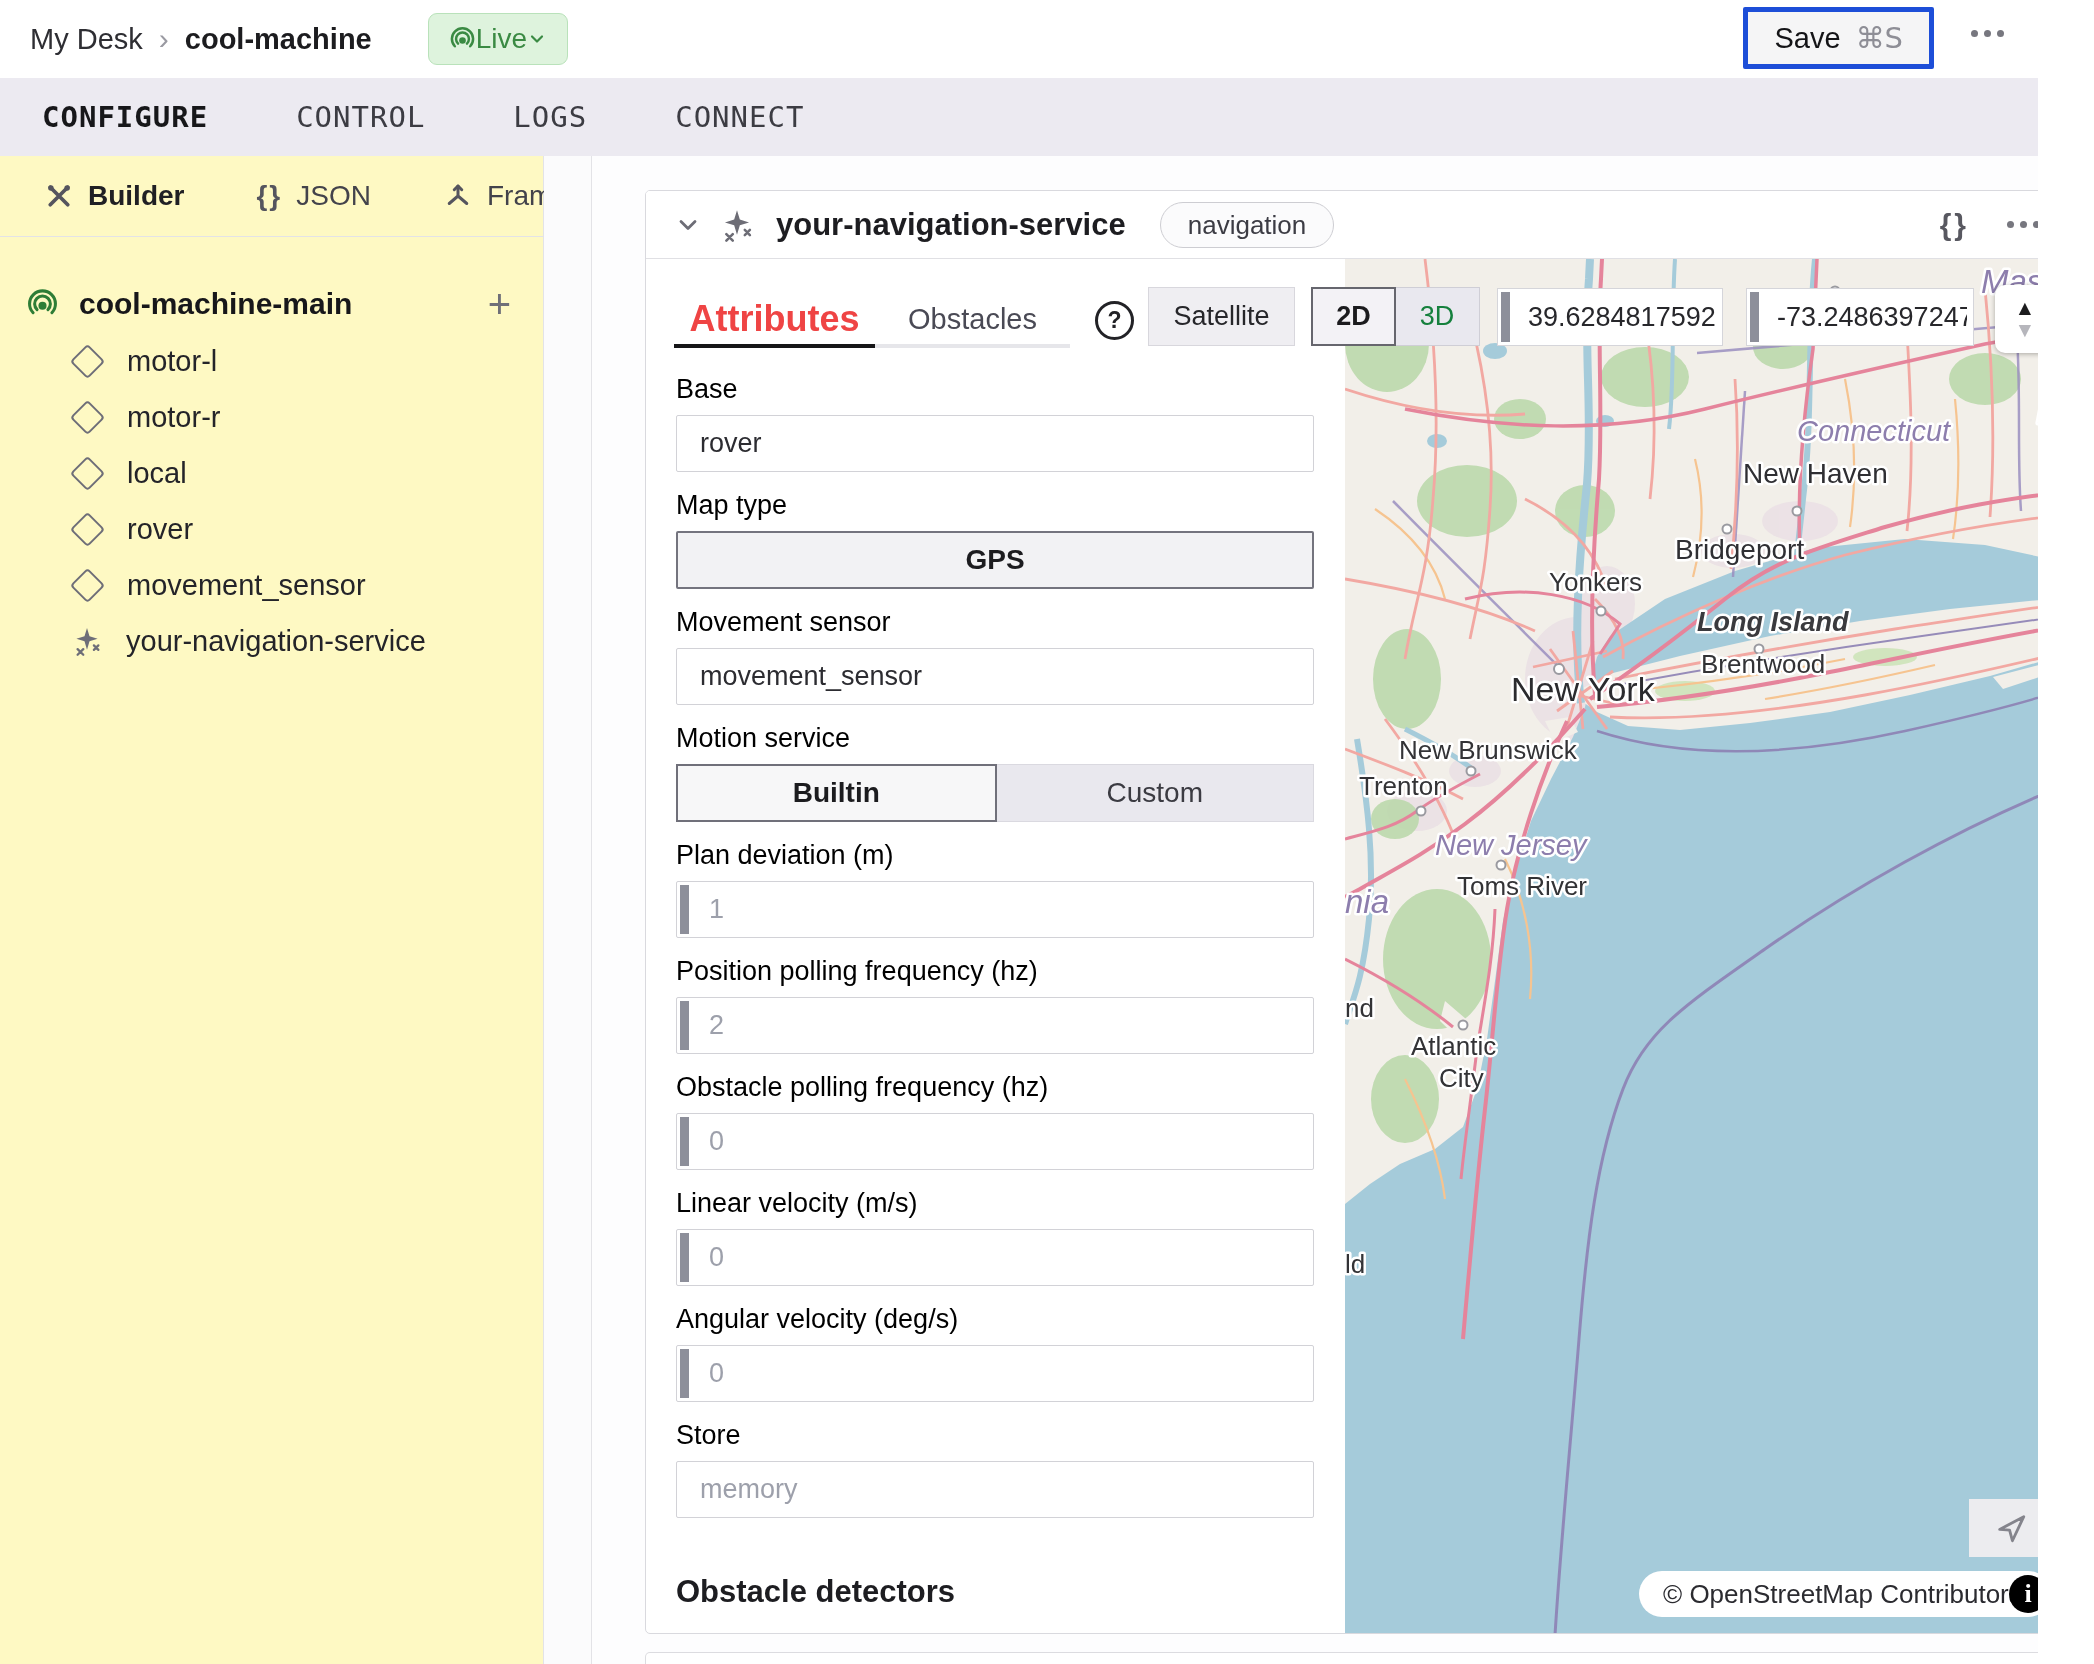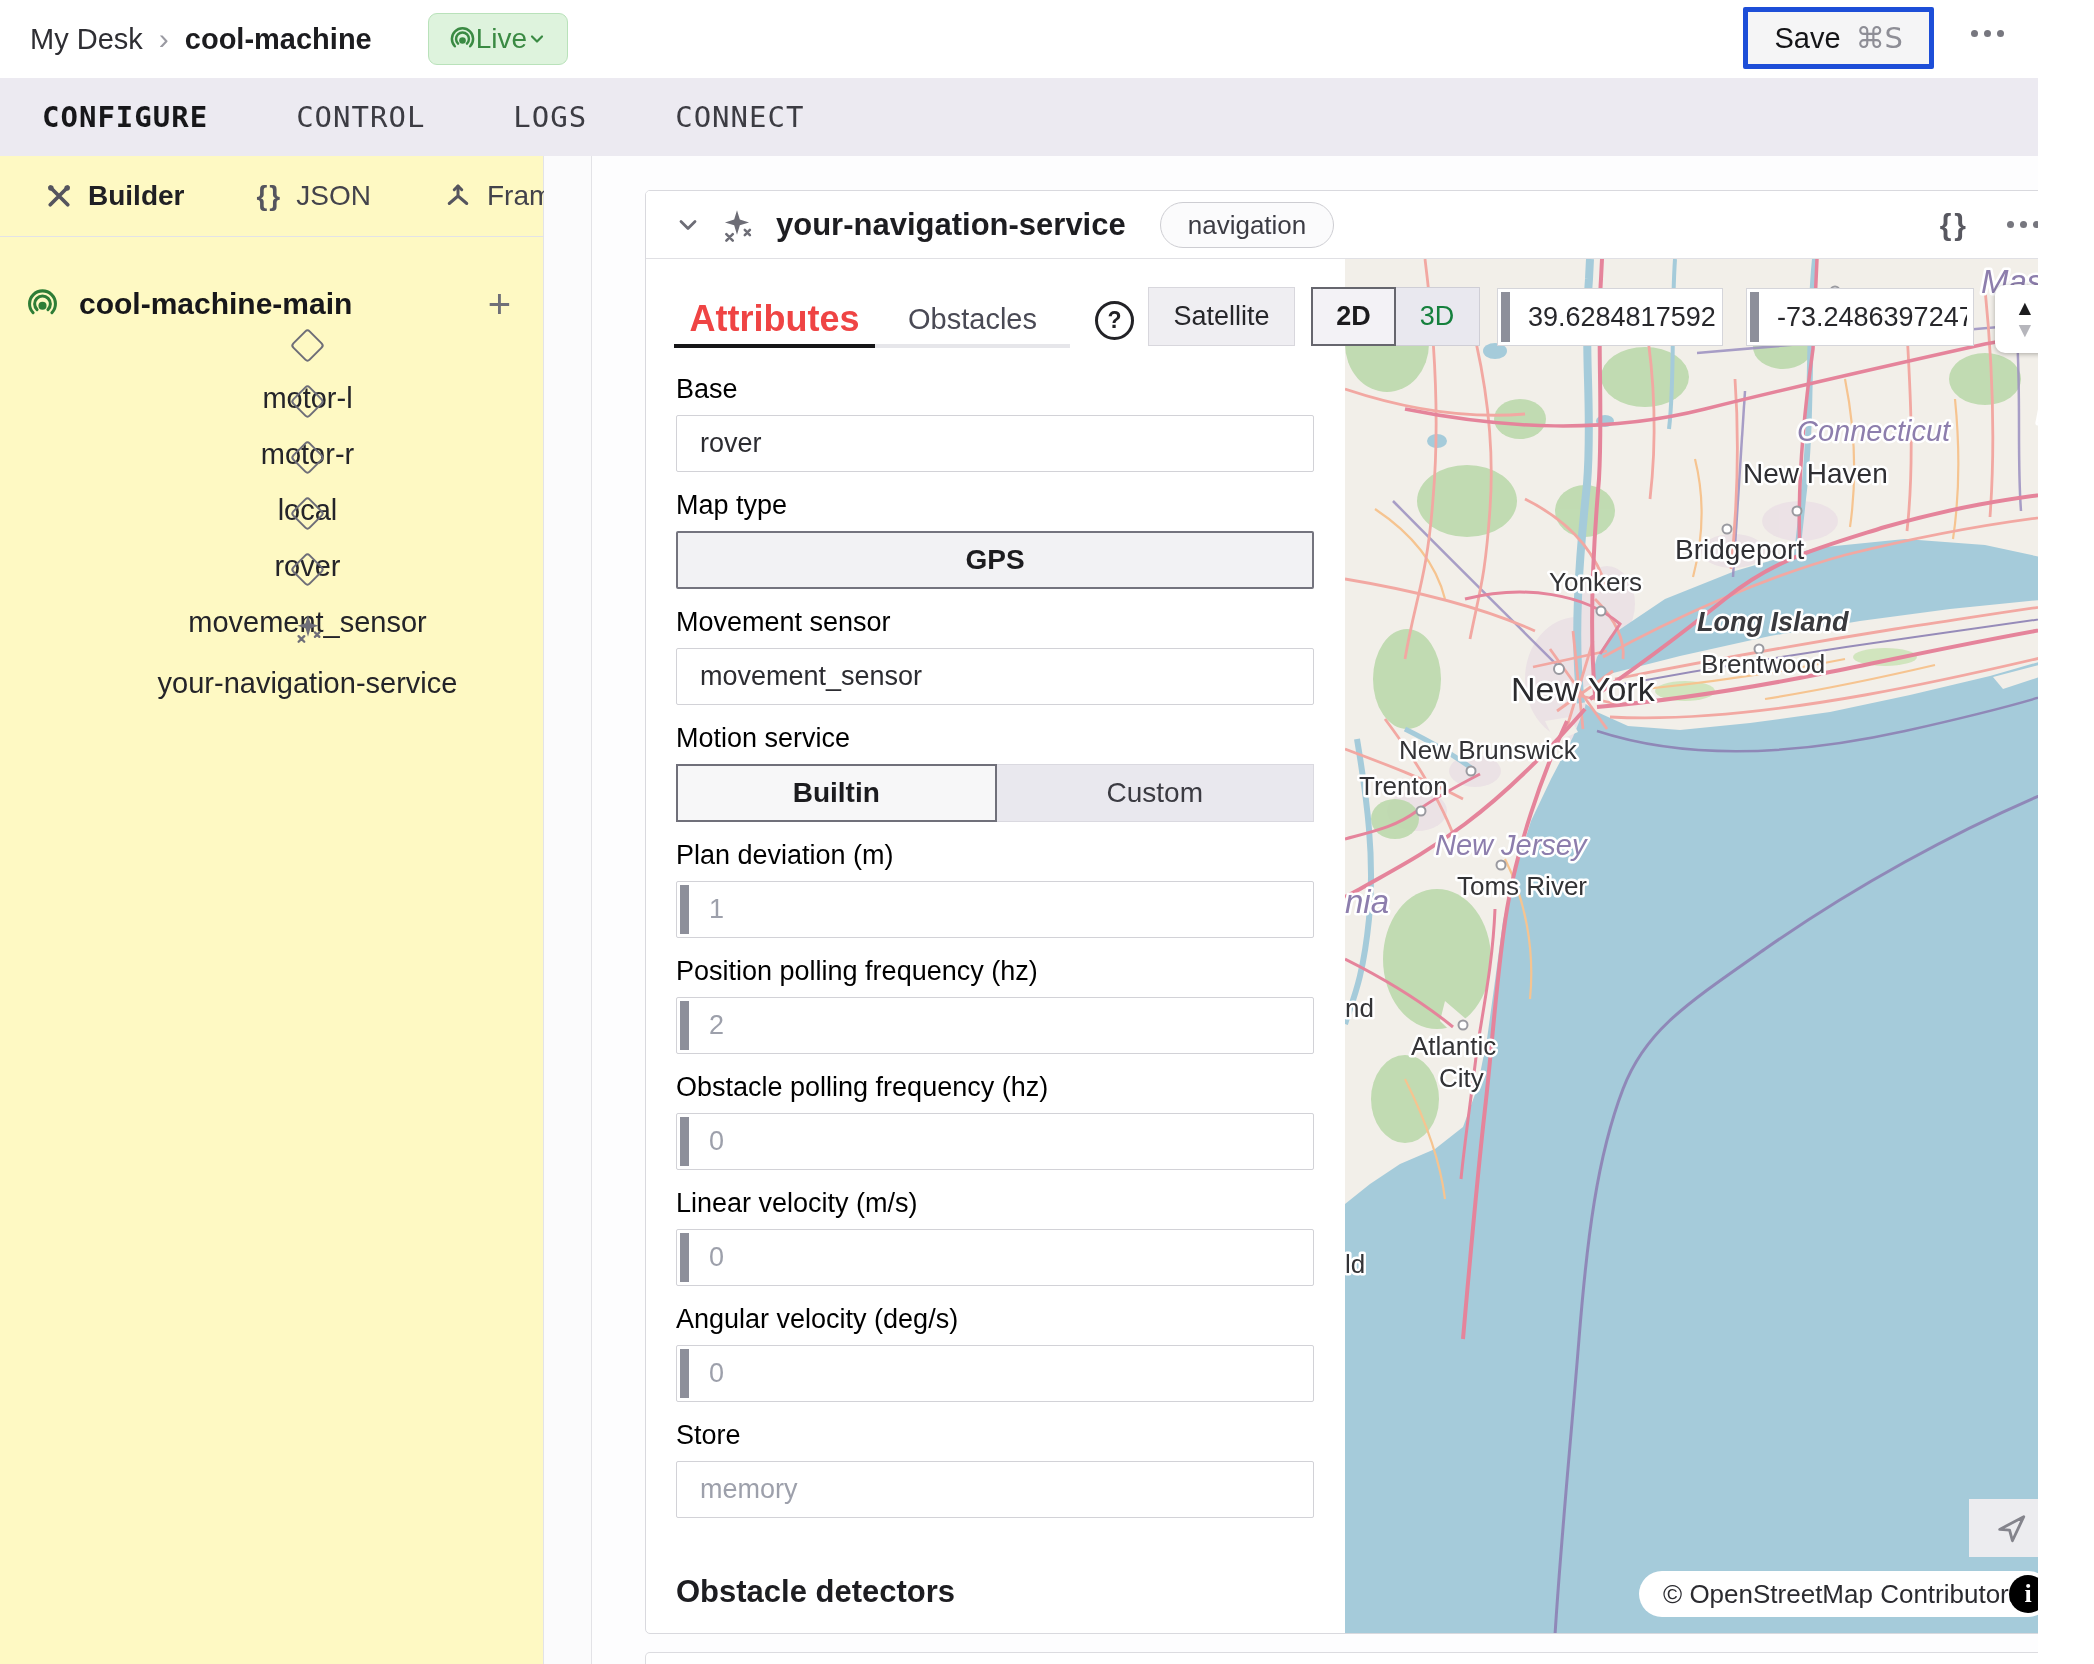--- a/index.html
+++ b/index.html
@@ -39,21 +39,21 @@
              gap:72px;padding-left:44px;}
   .side-tab{display:flex;align-items:center;gap:14px;font-size:28px;color:#43434b;cursor:pointer;}
   .side-tab.active{font-weight:bold;color:#202024;}
   .side-tab svg{display:block;}
   .tree{padding-top:38px;}
   .machine-row{display:flex;align-items:center;gap:20px;padding-left:26px;height:58px;cursor:pointer;}
   .machine-name{font-size:30px;font-weight:bold;color:#17171a;}
   .add-btn{margin-left:auto;margin-right:32px;font-size:40px;font-weight:300;color:#6f6f78;
            line-height:1;cursor:pointer;}
   .tree-item{display:flex;align-items:center;gap:24px;height:56px;padding-left:72px;
-             font-size:29px;color:#242429;cursor:pointer;flex-direction:column;}
+             font-size:29px;color:#242429;cursor:pointer;}
   .diamond-icon{width:21px;height:21px;border:2.5px solid #6e6e78;border-radius:4px;
                 transform:rotate(45deg);flex:none;margin:0 3px;}
   .sparkles-icon{flex:none;}
 
   
   .card{position:absolute;left:645px;top:190px;width:1424px;height:1444px;background:#fff;
         border:1px solid #d9d9de;border-radius:5px;box-sizing:border-box;overflow:hidden;}
   .card-header{position:absolute;left:0;top:0;width:100%;height:68px;border-bottom:1px solid #e0e0e4;
                display:flex;align-items:center;padding:0 28px;box-sizing:border-box;gap:18px;background:#fff;z-index:5;}
   .card-title{font-size:31px;font-weight:bold;color:#1d1d21;margin-left:4px;}

